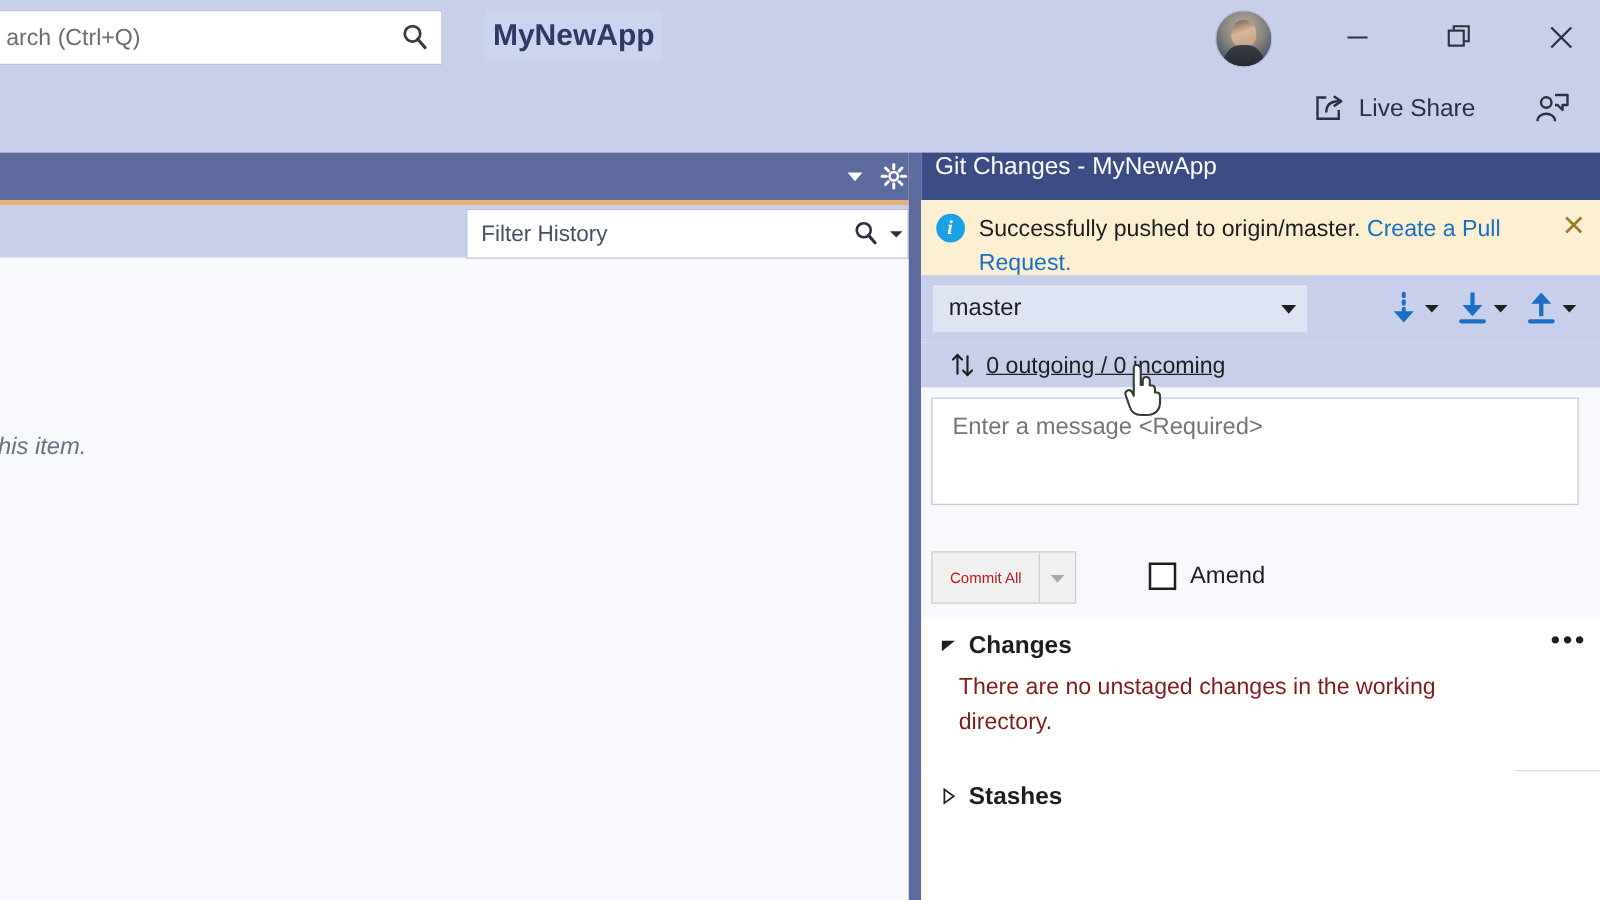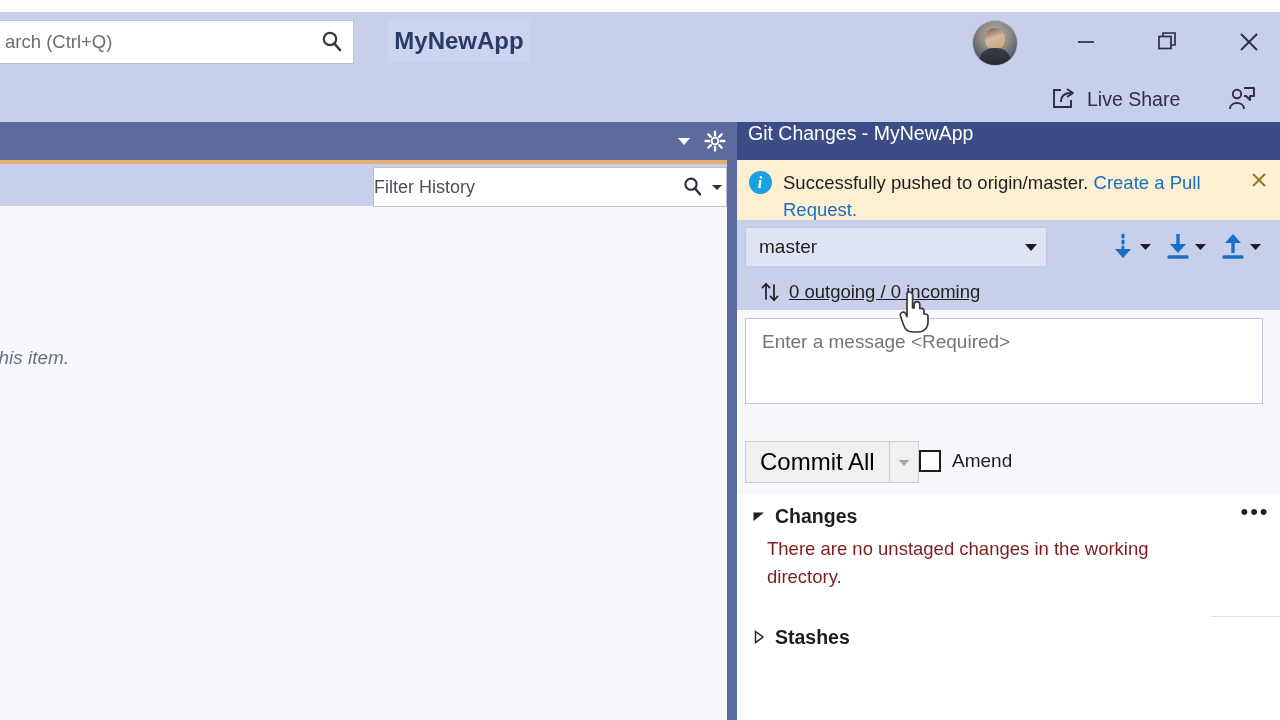--- a/index.html
+++ b/index.html
@@ -8,21 +8,20 @@
     overflow: hidden;
     font-family: "Liberation Sans", sans-serif;
     background: #ffffff;
   }
   #root { position: relative; width: 1280px; height: 720px; }
 
   
   .vs-titlebar {
     position: absolute; left: 0; top: 0; width: 1280px; height: 122px;
     background: #c8cfeb;
-    margin-top: 12px;
   }
   .search-box {
     position: absolute; left: -8px; top: 8px; width: 360px; height: 42px;
     background: #ffffff; border: 1px solid #b9c0da;
     display: flex; align-items: center;
   }
   .search-box .sb-text {
     flex: 1; padding-left: 12px; font-size: 18.5px; color: #6d6d6d;
     white-space: nowrap; overflow: hidden;
   }
@@ -96,21 +95,21 @@
   .lp-subbar {
     position: absolute; left: 0; top: 42px; width: 727px; height: 42px;
     background: #c8cfeb;
   }
   .filter-box {
     position: absolute; left: 373px; top: 45px; width: 352px; height: 38px;
     background: #ffffff; border: 1px solid #b9c0da;
     display: flex; align-items: center;
   }
   .filter-box .fb-text {
-    flex: 1; font-size: 18px; color: #46505f;
+    flex: 1; padding-left: 11px; font-size: 18px; color: #46505f;
     white-space: nowrap; overflow: hidden;
   }
   .filter-box .fb-icon { width: 30px; display:flex; align-items:center; justify-content:center; }
   .filter-box .fb-caret { width: 18px; display:flex; align-items:center; justify-content:center; }
 
   .lp-empty-text {
     position: absolute; left: -66px; top: 225px; width: 500px;
     font-size: 19px; font-style: italic; color: #6a7183;
     white-space: nowrap;
   }
@@ -218,21 +217,21 @@
     position: absolute; left: 0; top: 308px; width: 543px; height: 64px;
     background: #f7f8fb;
   }
   .commit-btn {
     position: absolute; left: 8px; top: 11px; height: 40px;
     display: flex; align-items: stretch;
     background: #f0f0f0; border: 1px solid #cccccc;
   }
   .commit-btn .cb-label {
     display: flex; align-items: center; padding: 0 14px;
-    font-size: 24px; color: #000000; white-space: nowrap;
+    font-size: 12px; color: #b91c1c; white-space: nowrap;
   }
   .commit-btn .cb-split {
     width: 28px; border-left: 1px solid #cccccc;
     display: flex; align-items: center; justify-content: center;
   }
   .amend-wrap {
     position: absolute; left: 182px; top: 11px; height: 40px;
     display: flex; align-items: center; gap: 11px;
   }
   .amend-box {

